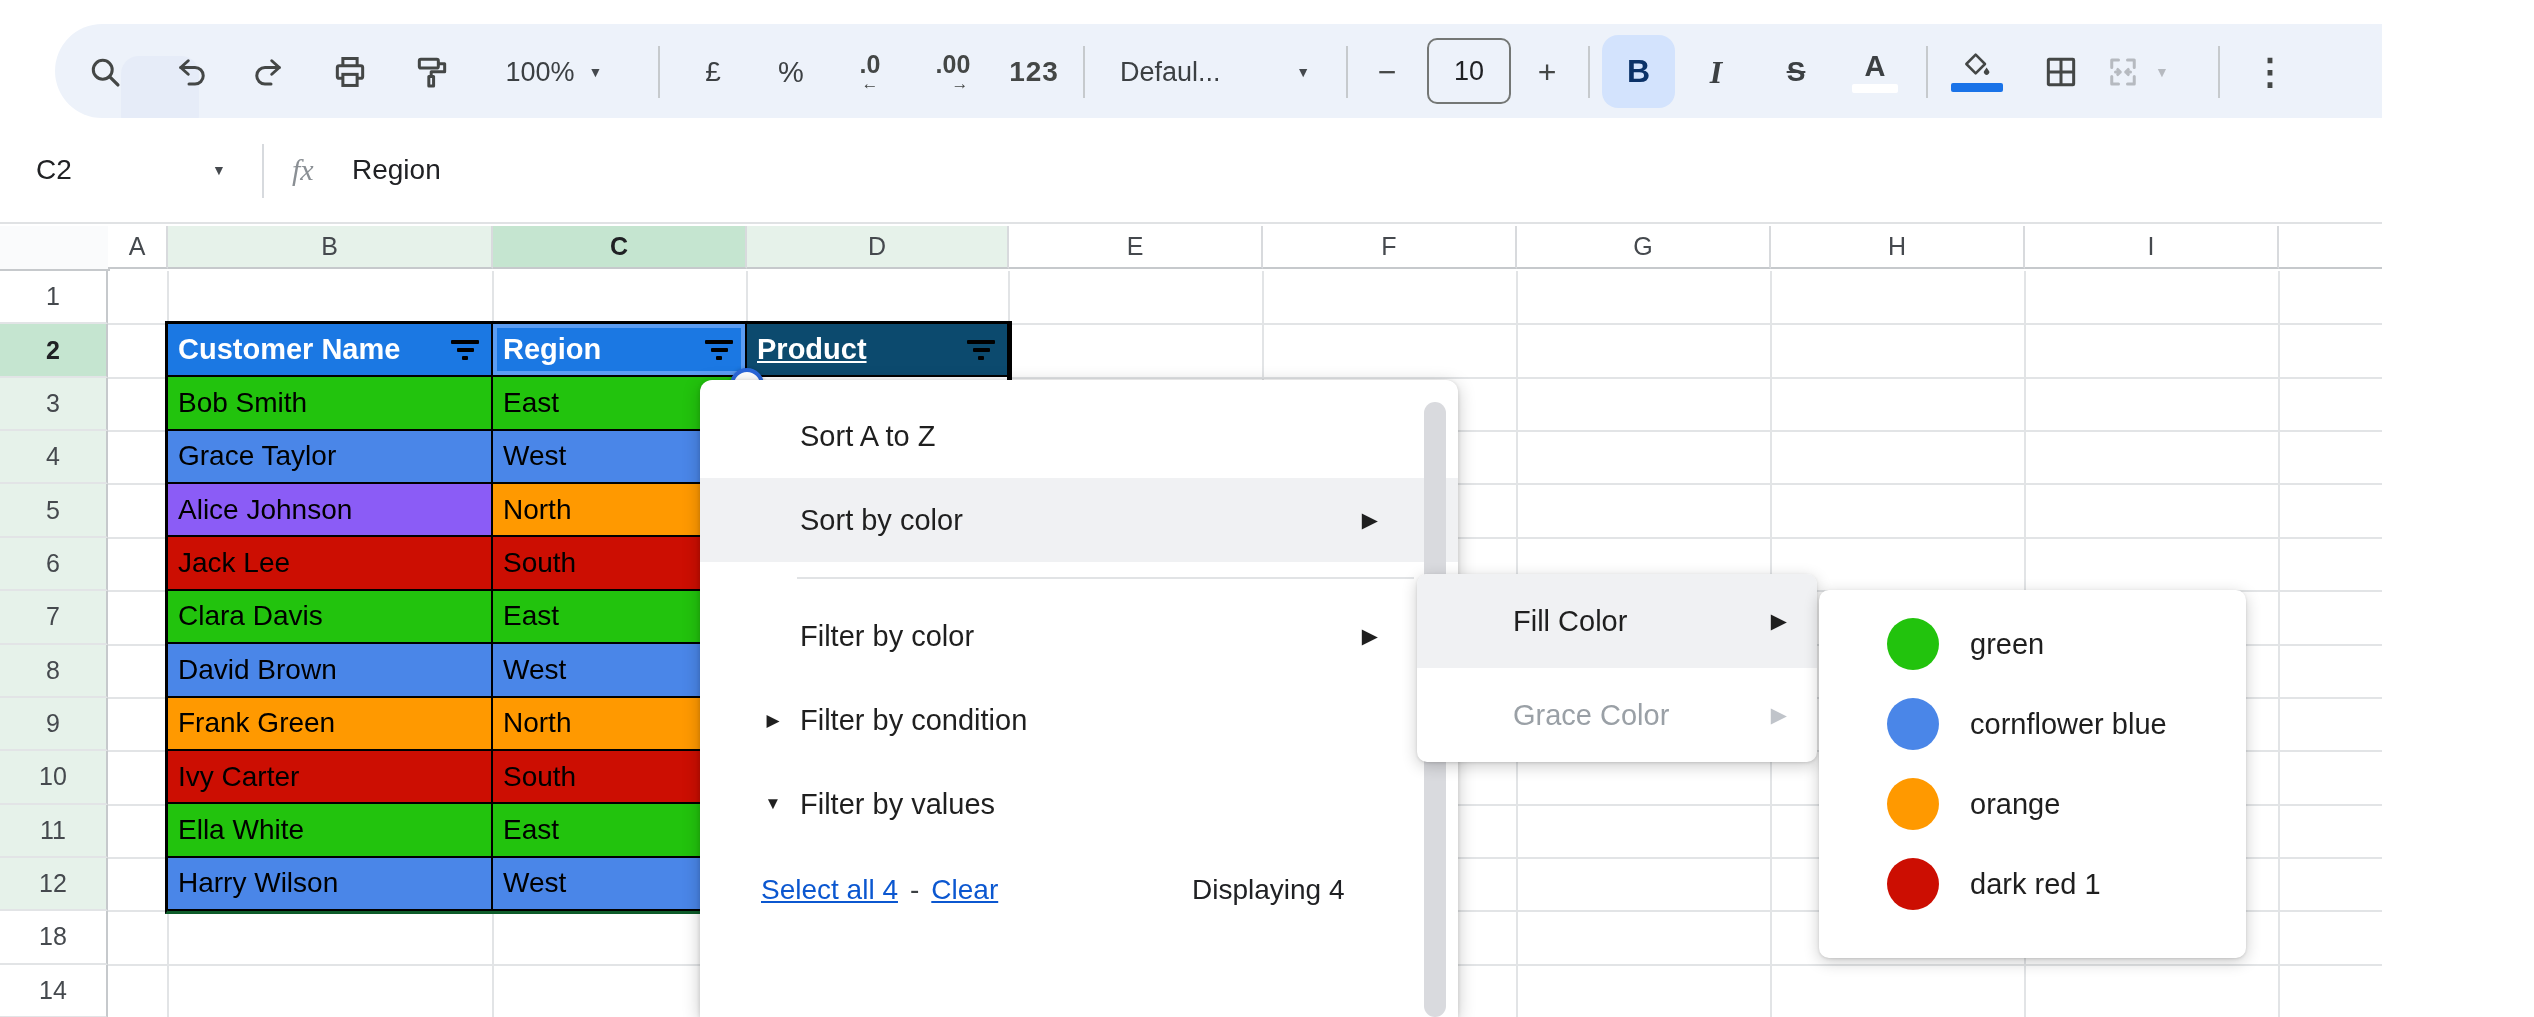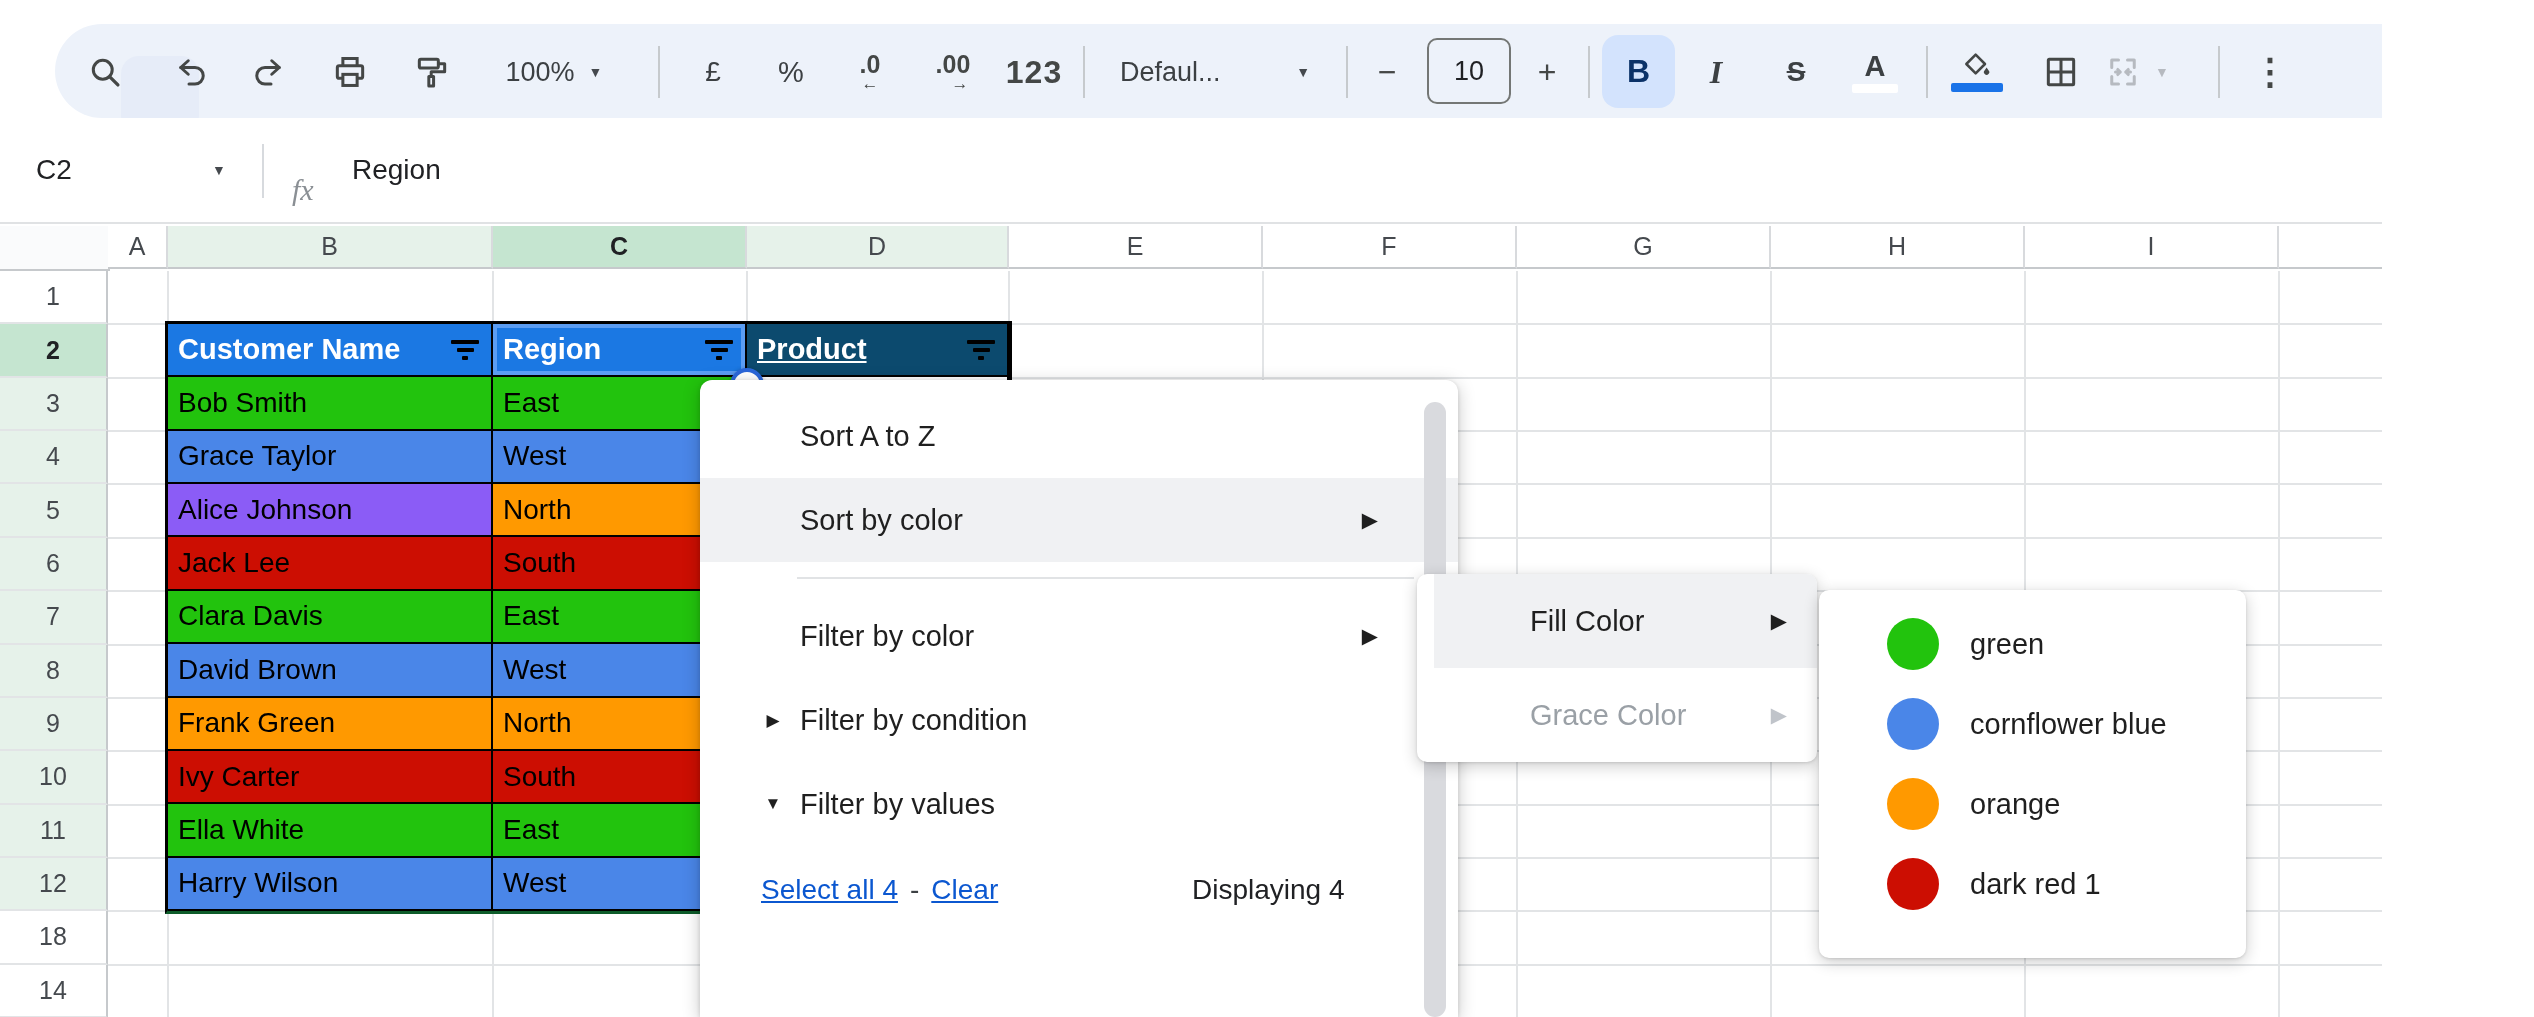--- a/index.html
+++ b/index.html
@@ -13,21 +13,21 @@
   .tbtn svg{display:block;}
   .tdiv{position:absolute;top:46px;width:2px;height:52px;background:#c6cacd;}
   .tlabel{font-size:27px;color:#3c4043;}
   .caret{font-size:14px;color:#45494e;line-height:1;}
   .search-bg{position:absolute;left:66px;top:32px;width:78px;height:78px;border-radius:18px;background:#e6ecf8;}
   .dec-stack{display:flex;flex-direction:column;align-items:center;line-height:1;}
   .dec-stack .num{font-size:25px;font-weight:700;color:#444746;}
   .dec-stack .arr{font-size:17px;margin-top:-2px;color:#444746;}
   .dec-stack.left .arr{align-self:flex-start;margin-left:2px;}
   .dec-stack.right .arr{align-self:flex-end;margin-right:2px;}
-  .fmt123{font-size:32px;font-weight:700;letter-spacing:1px;color:#444746;}
+  .fmt123{font-size:28px;font-weight:700;letter-spacing:1px;color:#444746;}
   .sizebox{position:absolute;left:1427px;top:38px;width:84px;height:66px;border:2px solid #747775;border-radius:10px;
            display:flex;align-items:center;justify-content:center;font-size:27px;color:#202124;background:transparent;box-sizing:border-box;}
   .pm{font-size:32px;color:#444746;}
   .boldbtn{position:absolute;left:1602px;top:35px;width:73px;height:73px;background:#d3e3fd;border-radius:16px;
            display:flex;align-items:center;justify-content:center;font-size:32px;font-weight:700;color:#0b3268;}
   .italic-glyph{font-family:"Liberation Serif",serif;font-style:italic;font-weight:700;font-size:32px;color:#3c4043;}
   .strike-glyph{font-size:28px;font-weight:700;color:#3c4043;text-decoration:line-through;}
   .acolor{display:flex;flex-direction:column;align-items:center;}
   .acolor .a{font-size:29px;font-weight:700;color:#3c4043;line-height:1.05;}
   .acolor .bar{width:46px;height:9px;background:#ffffff;margin-top:3px;border-radius:2px;}
@@ -35,21 +35,21 @@
   .fillc .bar{width:52px;height:9px;background:#1a73e8;margin-top:3px;border-radius:2px;}
   .merge-caret{font-size:14px;color:#b6bac0;}
   .more-dots{font-size:36px;color:#444746;font-weight:700;}
 
   
   .fbar{position:absolute;left:0;top:118px;width:2534px;height:104px;background:#fff;}
   .cellref{position:absolute;left:36px;top:0;height:104px;display:flex;align-items:center;font-size:28px;color:#202124;}
   .fb-caret{position:absolute;left:212px;top:0;height:104px;display:flex;align-items:center;font-size:14px;color:#45494e;}
   .fb-div{position:absolute;left:262px;top:26px;width:2px;height:54px;background:#d7dade;}
   .fx{position:absolute;left:292px;top:0;height:104px;display:flex;align-items:center;
-      font-family:"Liberation Serif",serif;font-style:italic;font-size:30px;color:#8a8f94;margin-top:20px;}
+      font-family:"Liberation Serif",serif;font-style:italic;font-size:30px;color:#8a8f94;}
   .fb-value{position:absolute;left:352px;top:0;height:104px;display:flex;align-items:center;font-size:28px;color:#202124;}
   .fbar-sep{position:absolute;left:0;top:222px;width:2534px;height:2px;background:#e0e2e4;}
 
   
   .corner{position:absolute;left:0;top:226px;width:108px;height:43px;background:#fafbfc;border-right:2px solid #c6c9cc;border-bottom:2px solid #c6c9cc;}
   .ch{position:absolute;top:226px;height:43px;display:flex;align-items:center;justify-content:center;
       font-size:25px;color:#45494e;background:#fff;border-right:2px solid #d8dadd;border-bottom:2px solid #c6c9cc;box-sizing:border-box;}
   .ch.sel-light{background:#e6f2ea;}
   .ch.sel-dark{background:#c5e5d0;font-weight:700;color:#202124;}
   .rh{position:absolute;left:0;width:108px;display:flex;align-items:center;justify-content:center;
@@ -84,21 +84,21 @@
   .mdivider{height:2px;background:#e1e3e5;margin:15px 44px 15px 97px;}
   .mlinks{position:relative;height:80px;margin-top:4px;display:flex;align-items:center;padding-left:61px;font-size:28px;box-sizing:border-box;}
   .mlinks .link{color:#0b57d0;text-decoration:underline;}
   .mlinks .lsep{color:#3c4043;margin:0 12px;}
   .mlinks .displaying{position:absolute;left:492px;color:#202124;}
   .mscroll{position:absolute;right:12px;top:22px;bottom:0;width:22px;border-radius:11px;background:#d9dade;}
 
   
   .submenu1{position:absolute;left:1417px;top:574px;width:400px;height:188px;background:#fff;border-radius:10px;
             box-shadow:0 4px 16px rgba(0,0,0,.2),0 1px 3px rgba(0,0,0,.12);z-index:6;overflow:hidden;}
-  .smi{position:relative;height:94px;display:flex;align-items:center;padding-left:96px;font-size:29px;color:#1f1f1f;box-sizing:border-box;margin-left:17px;}
+  .smi{position:relative;height:94px;display:flex;align-items:center;padding-left:96px;font-size:29px;color:#1f1f1f;box-sizing:border-box;}
   .smi.highlighted{background:#f0f1f3;}
   .smi .subarrow{position:absolute;right:30px;font-size:21px;color:#1f1f1f;}
   .smi.disabled{color:#9aa0a6;}
   .smi.disabled .subarrow{color:#c0c4ca;}
 
   
   .submenu2{position:absolute;left:1819px;top:590px;width:427px;height:368px;background:#fff;border-radius:10px;
             box-shadow:0 4px 16px rgba(0,0,0,.2),0 1px 3px rgba(0,0,0,.12);z-index:7;padding-top:14px;box-sizing:border-box;}
   .copt{position:relative;height:80px;display:flex;align-items:center;padding-left:68px;gap:31px;box-sizing:border-box;}
   .copt .swatch{width:52px;height:52px;border-radius:50%;flex:0 0 auto;}

